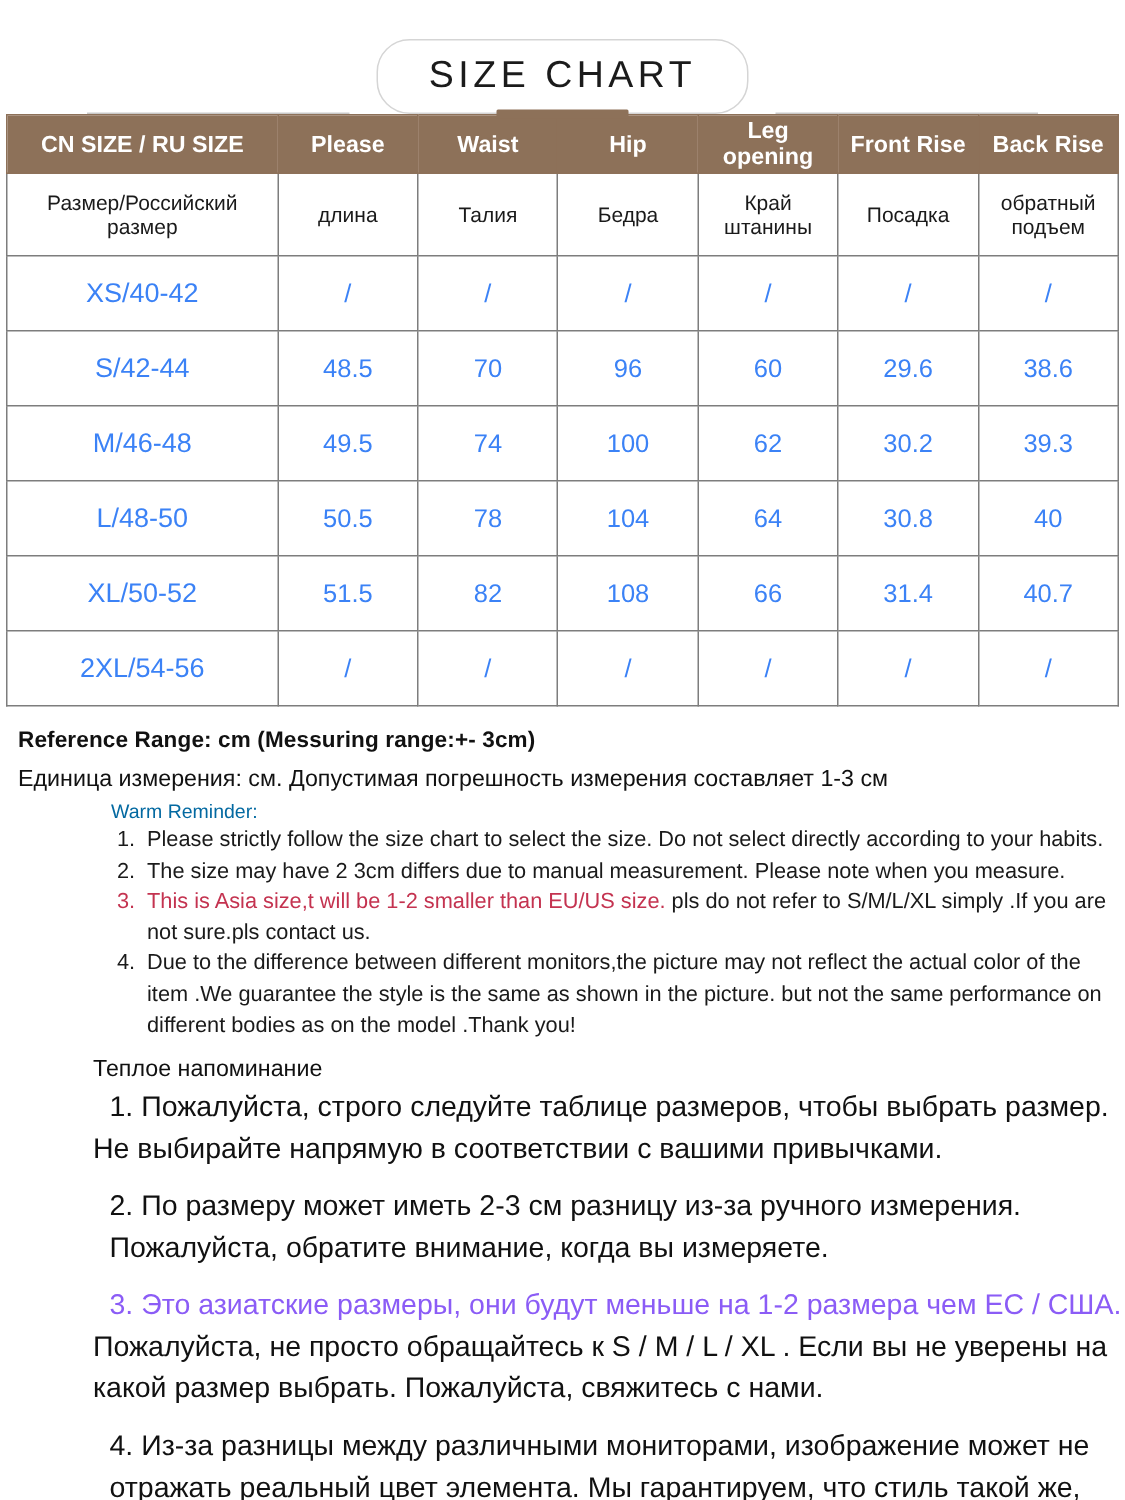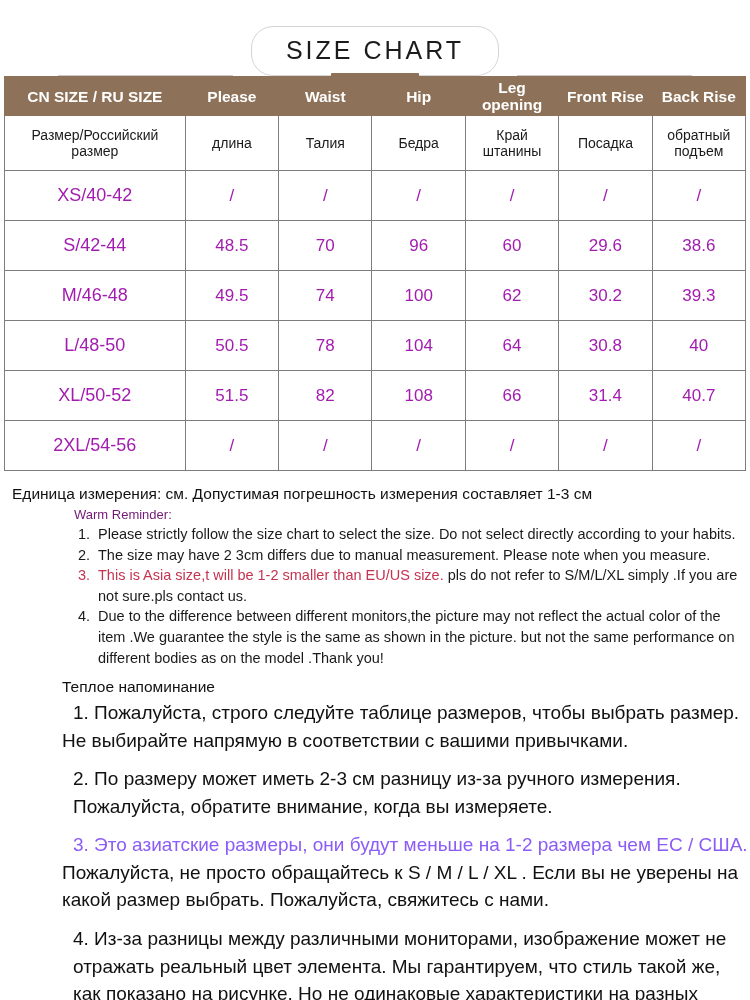--- a/index.html
+++ b/index.html
@@ -86,21 +86,21 @@
   }
   table.size-table tr.ru-head td {
     font-size: 14px;
     height: 50px;
     color: #1a1a1a;
     line-height: 1.15;
   }
   table.size-table tbody td {
     font-size: 17px;
     height: 45px;
-    color: #a21caf;
+    color: #3b82f6;
   }
   table.size-table tbody td.sizecol {
     font-size: 18px;
   }
   col.c1 { width: 180px; }
   col.cx { width: 93px; }
 
   
   .notes {
     padding: 14px 0 0 12px;
@@ -119,21 +119,21 @@
     color: #111111;
     margin: 0 0 4px 0;
   }
 
   .reminder-block {
     padding-left: 62px;
     box-sizing: border-box;
   }
   .reminder-title {
     font-size: 13px;
-    color: #701a75;
+    color: #0369a1;
     margin: 0 0 2px 0;
   }
   ol.reminder-list {
     margin: 0;
     padding-left: 24px;
     list-style: none;
     counter-reset: rem;
   }
   ol.reminder-list > li {
     counter-increment: rem;
@@ -273,20 +273,21 @@
         <td>/</td>
         <td>/</td>
         <td>/</td>
       </tr>
     </tbody>
   </table>
 </div>
 
 <div class="notes">
 
+  <p class="ref-line">Reference Range: cm (Messuring range:+- 3cm)</p>
   <p class="ref-line-ru">Единица измерения: см. Допустимая погрешность измерения составляет 1-3 см</p>
 
   <div class="reminder-block">
     <p class="reminder-title">Warm Reminder:</p>
     <ol class="reminder-list">
       <li>Please strictly follow the size chart to select the size. Do not select directly according to your habits.</li>
       <li>The size may have 2 3cm differs due to manual measurement. Please note when you measure.</li>
       <li class="red"><span>This is Asia size,t will be 1-2 smaller than EU/US size.</span><span class="tail"> pls do not refer to S/M/L/XL simply .If you are not sure.pls contact us.</span></li>
       <li>Due to the difference between different monitors,the picture may not reflect the actual color of the item .We guarantee the style is the same as shown in the picture. but not the same performance on different bodies as on the model .Thank you!</li>
     </ol>

